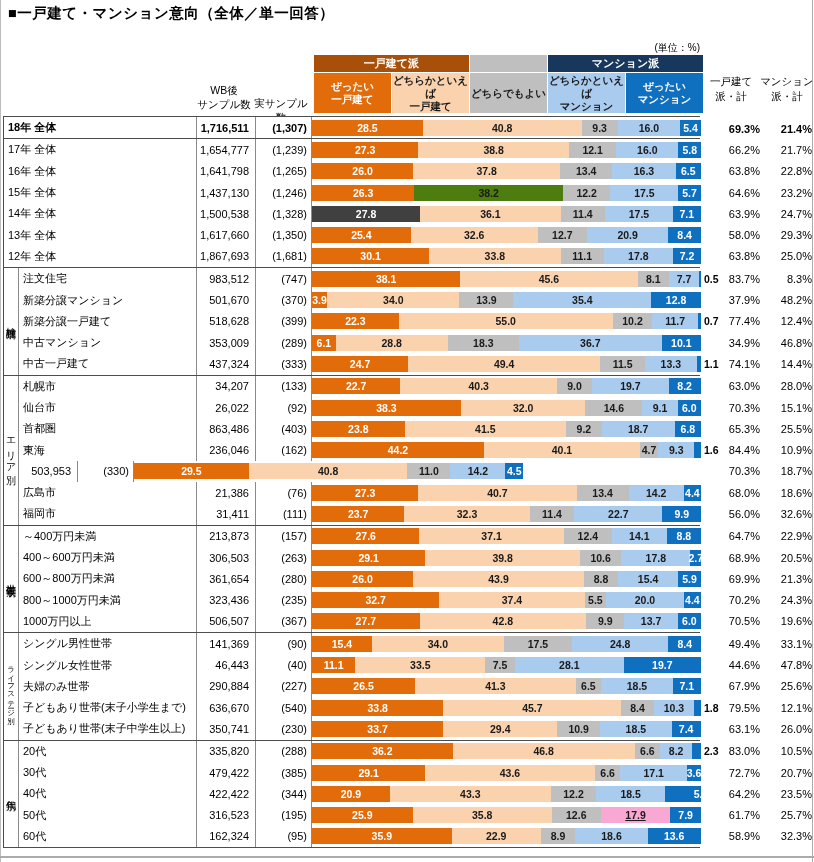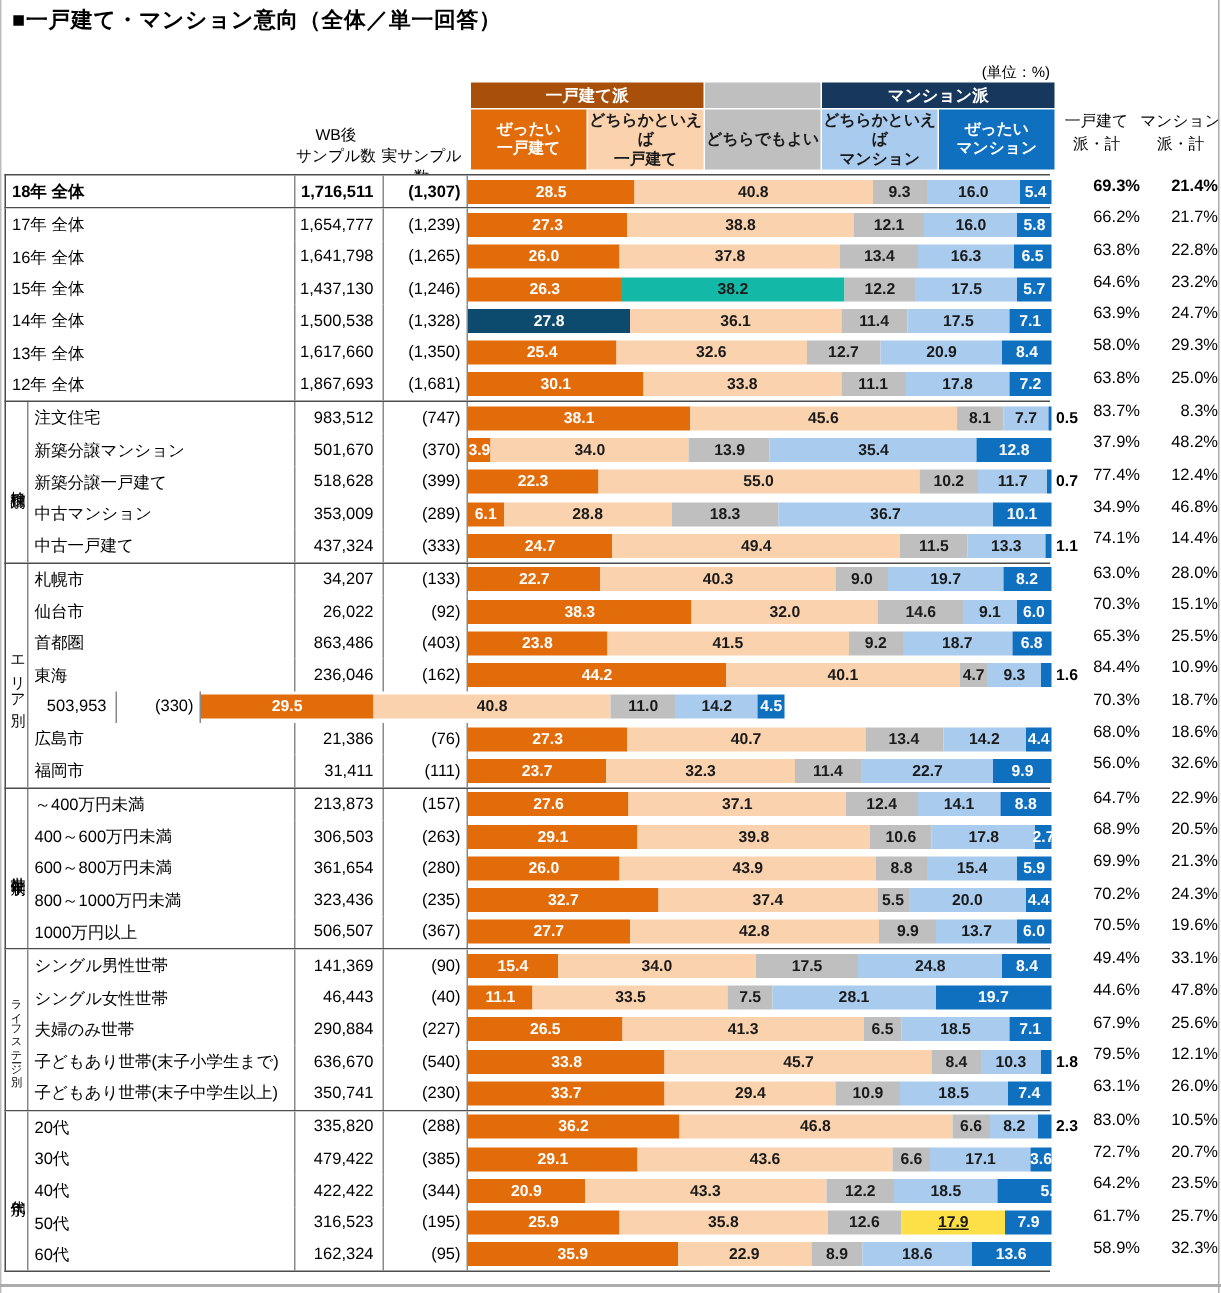--- a/index.html
+++ b/index.html
@@ -52,21 +52,21 @@
   .lbl.wide { width:193px; }
   .wb  { width:59px; justify-content:flex-end; padding-right:6px; border-right:1px solid #8a8a8a; }
   .n   { width:56px; justify-content:flex-end; padding-right:4px; border-right:1px solid #8a8a8a; }
   .barc { width:389px; display:flex; align-items:center; overflow:visible; flex-wrap:nowrap; }
   .bar { display:flex; height:16px; width:389px; flex-shrink:0; }
   .seg { height:100%; display:flex; align-items:center; justify-content:center;
          font-size:10.5px; font-weight:bold; white-space:nowrap; overflow:visible; }
   .outlbl { margin-left:3px; font-size:10.5px; font-weight:bold; white-space:nowrap; }
 
   .sec-right { width:114px; display:flex; flex-direction:column; }
-  .trow { height:21.3px; display:flex; }
+  .trow { height:21.3px; display:flex; align-items:center; }
   .ht { width:60px; text-align:right; font-size:11px; }
   .mt { width:54px; text-align:right; font-size:11px; padding-right:2px; }
 
   .bold, .bold .cell, .bold .ht, .bold .mt { font-weight:bold; }
 </style>
 </head>
 <body>
 
 <div class="page">
   <div class="title">■一戸建て・マンション意向（全体／単一回答）</div>
@@ -156,34 +156,34 @@
                 </div>
               </div>
             </div>
             <div class="row">
               <div class="cell lbl wide">15年 全体</div>
               <div class="cell wb">1,437,130</div>
               <div class="cell n">(1,246)</div>
               <div class="cell barc">
                 <div class="bar">
                   <div class="seg" style="width: 26.3%; background: rgb(227, 108, 10); color: rgb(255, 255, 255);">26.3</div>
-                  <div class="seg" style="width: 38.2%; background: #14b8a6; color: rgb(26, 26, 26);">38.2</div>
+                  <div class="seg" style="width: 38.2%; background: #4d7c0f; color: rgb(26, 26, 26);">38.2</div>
                   <div class="seg" style="width: 12.2%; background: rgb(191, 191, 191); color: rgb(26, 26, 26);">12.2</div>
                   <div class="seg" style="width: 17.5%; background: rgb(169, 203, 238); color: rgb(26, 26, 26);">17.5</div>
                   <div class="seg" style="width: 5.7%; background: rgb(15, 112, 192); color: rgb(255, 255, 255);">5.7</div>
                 </div>
               </div>
             </div>
             <div class="row">
               <div class="cell lbl wide">14年 全体</div>
               <div class="cell wb">1,500,538</div>
               <div class="cell n">(1,328)</div>
               <div class="cell barc">
                 <div class="bar">
-                  <div class="seg" style="width: 27.8%; background: #0c4a6e; color: rgb(255, 255, 255);">27.8</div>
+                  <div class="seg" style="width: 27.8%; background: #404040; color: rgb(255, 255, 255);">27.8</div>
                   <div class="seg" style="width: 36.1%; background: rgb(250, 210, 174); color: rgb(26, 26, 26);">36.1</div>
                   <div class="seg" style="width: 11.4%; background: rgb(191, 191, 191); color: rgb(26, 26, 26);">11.4</div>
                   <div class="seg" style="width: 17.5%; background: rgb(169, 203, 238); color: rgb(26, 26, 26);">17.5</div>
                   <div class="seg" style="width: 7.1%; background: rgb(15, 112, 192); color: rgb(255, 255, 255);">7.1</div>
                 </div>
               </div>
             </div>
             <div class="row">
               <div class="cell lbl wide">13年 全体</div>
               <div class="cell wb">1,617,660</div>
@@ -736,21 +736,21 @@
             </div>
             <div class="row">
               <div class="cell lbl">50代</div>
               <div class="cell wb">316,523</div>
               <div class="cell n">(195)</div>
               <div class="cell barc">
                 <div class="bar">
                   <div class="seg" style="width: 25.9%; background: rgb(227, 108, 10); color: rgb(255, 255, 255);">25.9</div>
                   <div class="seg" style="width: 35.8%; background: rgb(250, 210, 174); color: rgb(26, 26, 26);">35.8</div>
                   <div class="seg" style="width: 12.6%; background: rgb(191, 191, 191); color: rgb(26, 26, 26);">12.6</div>
-                  <div class="seg" style="width: 17.9%; background: #fde047; color: rgb(26, 26, 26); text-decoration: underline;">17.9</div>
+                  <div class="seg" style="width: 17.9%; background: #f9a8d4; color: rgb(26, 26, 26); text-decoration: underline;">17.9</div>
                   <div class="seg" style="width: 7.9%; background: rgb(15, 112, 192); color: rgb(255, 255, 255);">7.9</div>
                 </div>
               </div>
             </div>
             <div class="row">
               <div class="cell lbl">60代</div>
               <div class="cell wb">162,324</div>
               <div class="cell n">(95)</div>
               <div class="cell barc">
                 <div class="bar">

